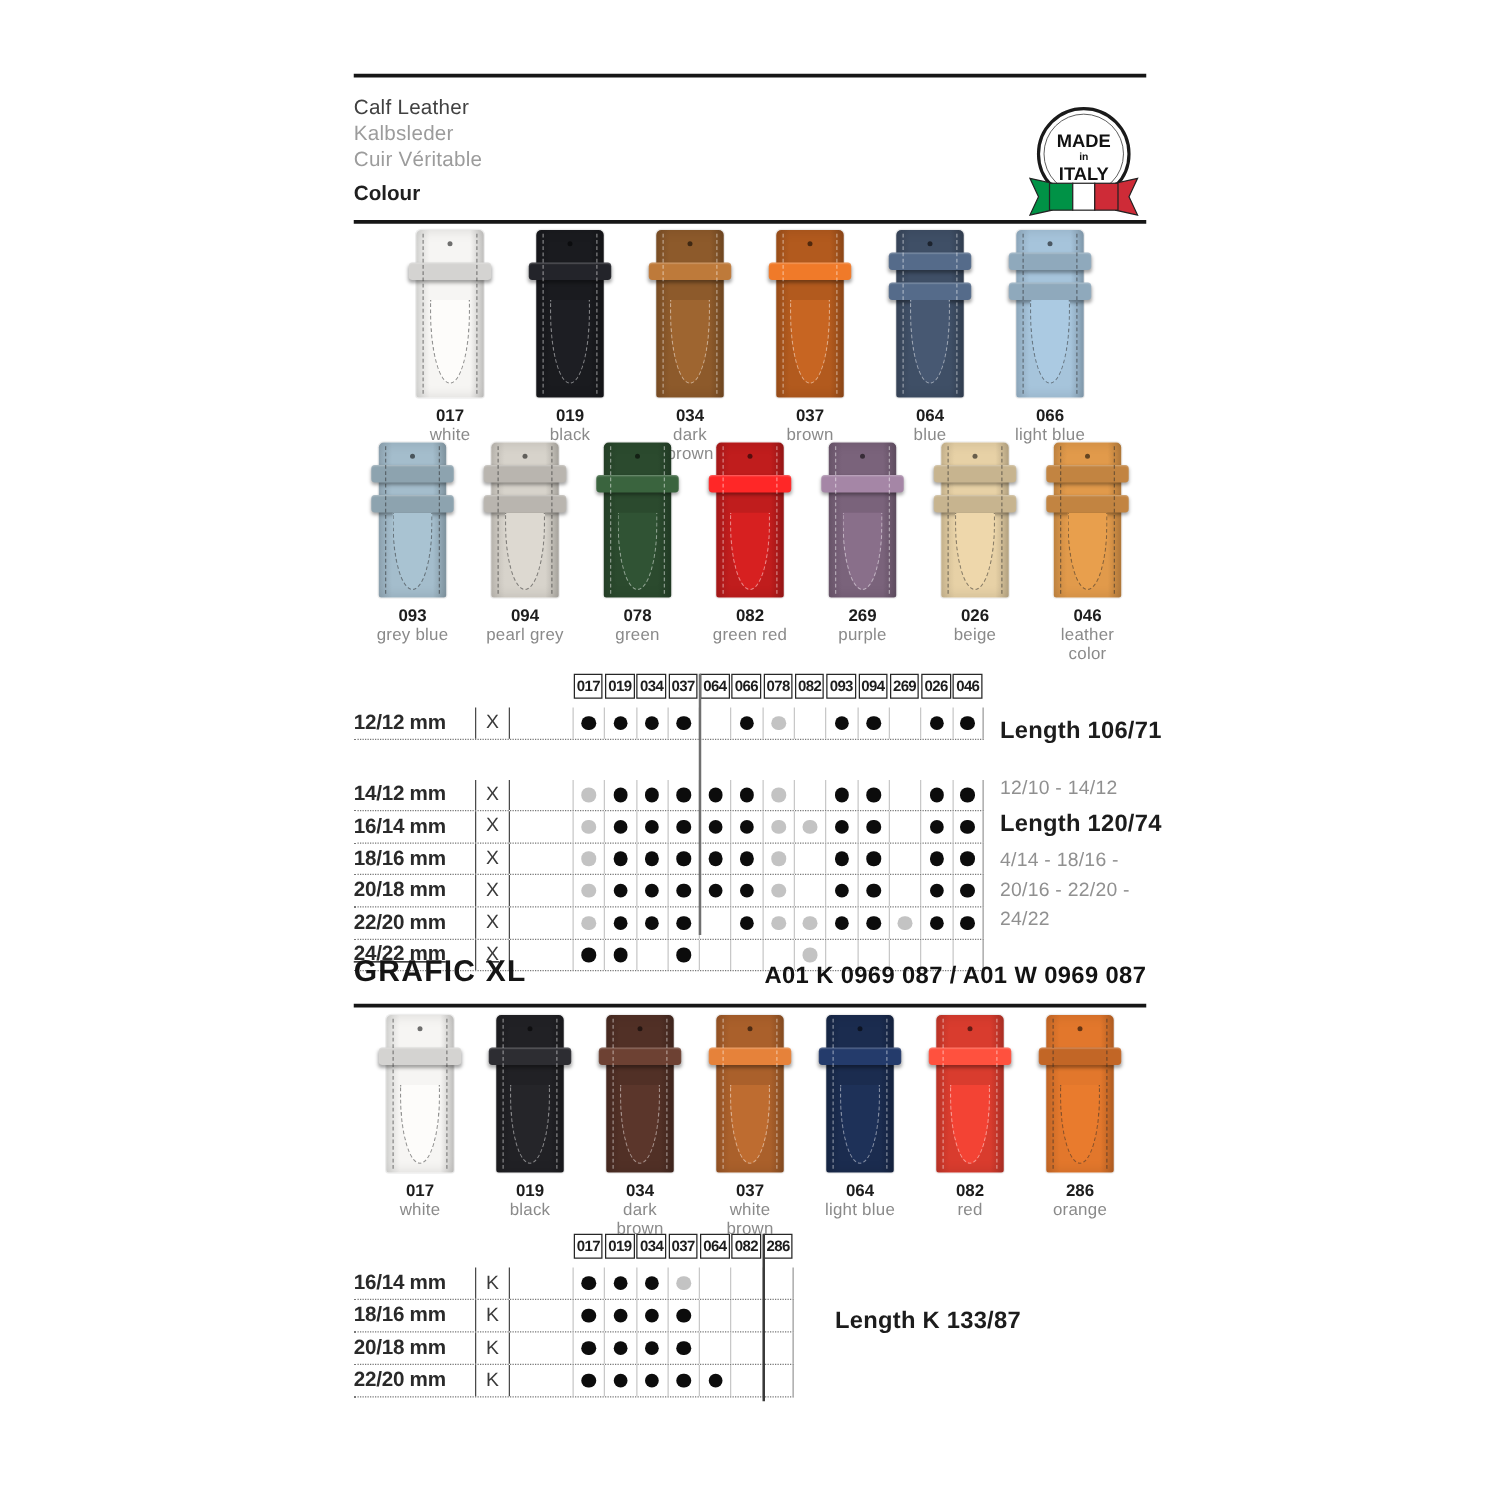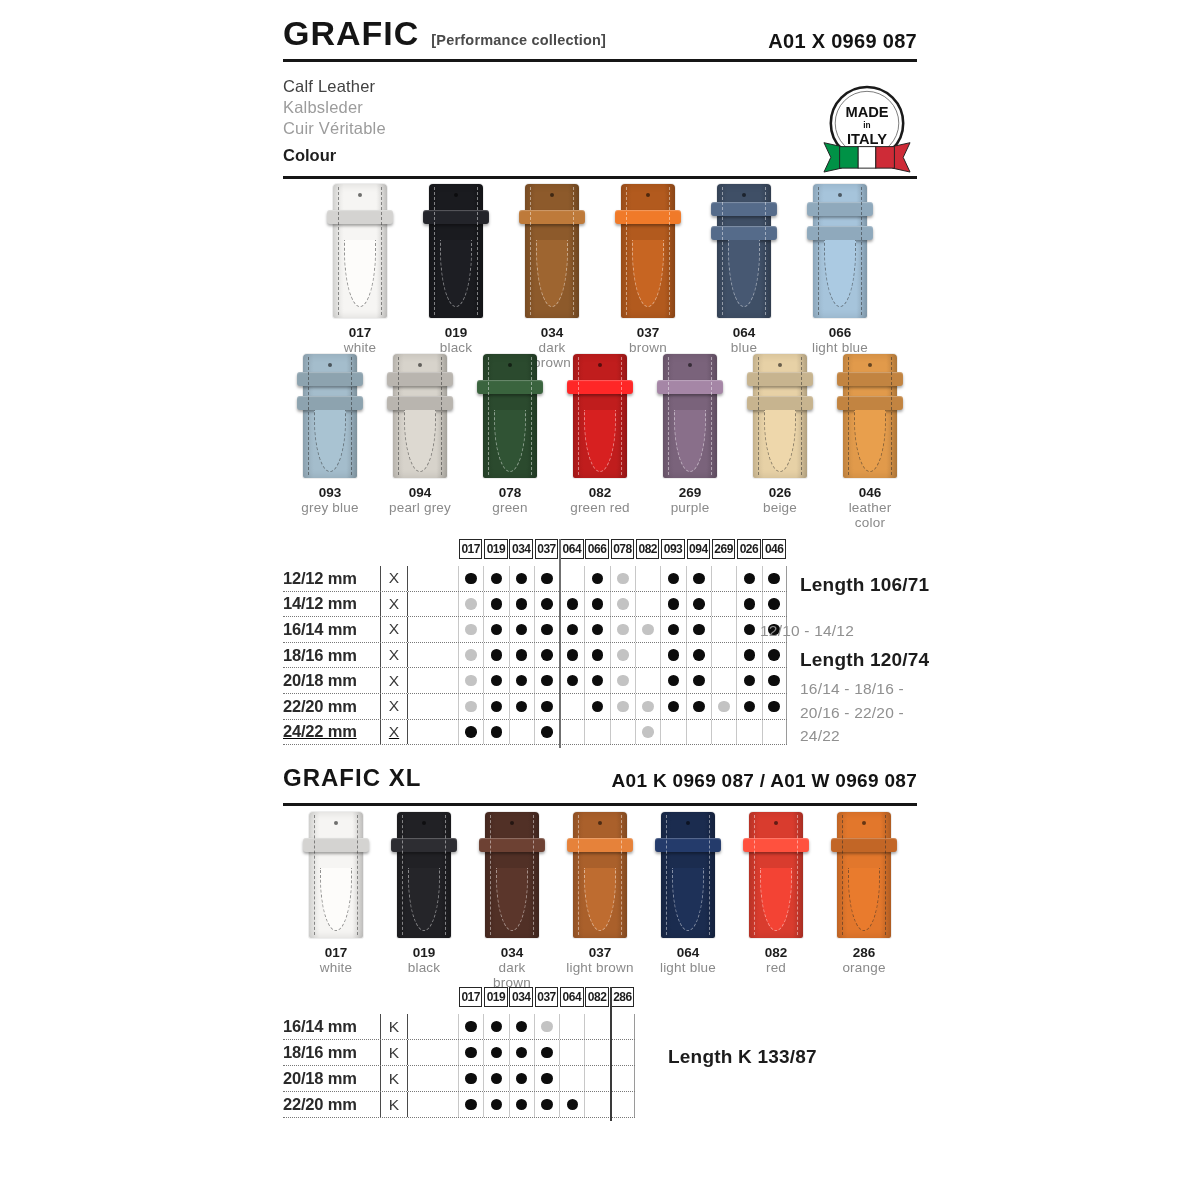--- a/index.html
+++ b/index.html
@@ -62,26 +62,20 @@
   #vline2 { left:610px; top:987px; height:134px; background:#3a3a3a; }
 
   .ann-bold { position:absolute; font-size:19px; font-weight:bold; color:#1c1c1c; letter-spacing:0.2px; }
   .ann-grey { position:absolute; font-size:15.5px; color:#909090; line-height:23.5px; letter-spacing:0.2px; }
 </style>
 </head>
 <body>
 
 <div id="page">
 
-  <div class="hdr-row" style="top:14px;">
-    <div>
-      <span class="title">GRAFIC</span><span class="subtitle">[Performance collection]</span>
-    </div>
-    <div class="sku">A01 X 0969 087</div>
-  </div>
   <div class="rule" style="top:59px;"></div>
 
   <div class="materials">
     <div class="mat dark">Calf Leather</div>
     <div class="mat">Kalbsleder</div>
     <div class="mat">Cuir Véritable</div>
   </div>
   <div class="colour">Colour</div>
 
 
@@ -316,21 +310,21 @@
           <div class="dot" style="background: rgb(12, 12, 12);"></div>
         </div>
         <div class="dotc"></div>
         <div class="dotc">
           <div class="dot" style="background: rgb(12, 12, 12);"></div>
         </div>
         <div class="dotc lastc">
           <div class="dot" style="background: rgb(12, 12, 12);"></div>
         </div>
       </div>
-      <div class="trow" style="height: 25.6px;">
+      <div class="trow" style="height: 25.6px; margin-top: 32px;">
         <div class="lab">14/12 mm</div>
         <div class="mark">X</div>
         <div class="gut"></div>
         <div class="dotc">
           <div class="dot" style="background: rgb(195, 195, 195);"></div>
         </div>
         <div class="dotc">
           <div class="dot" style="background: rgb(12, 12, 12);"></div>
         </div>
         <div class="dotc">
@@ -549,24 +543,24 @@
         </div>
         <div class="dotc"></div>
         <div class="dotc"></div>
         <div class="dotc"></div>
         <div class="dotc"></div>
         <div class="dotc lastc"></div>
       </div>
     </div>
   <div id="vline1" class="vline"></div>
   <div class="ann-bold" style="left:800px; top:574px;">Length 106/71</div>
-  <div class="ann-grey" style="left:760px; top:619px;">12/10 - 14/12</div>
+  <div class="ann-grey" style="left:800px; top:619px;">12/10 - 14/12</div>
   <div class="ann-bold" style="left:800px; top:649px;">Length 120/74</div>
   <div class="ann-grey" style="left:800px; top:677px;">
-    <div>16/14 - 18/16 -</div>
+    <div>4/14 - 18/16 -</div>
     <div>20/16 - 22/20 -</div>
     <div>24/22</div>
   </div>
 
   <div class="hdr-row" style="top:764px;">
     <span class="title" style="font-size:24px;">GRAFIC XL</span>
     <span class="sku" style="font-size:19px;">A01 K 0969 087 / A01 W 0969 087</span>
   </div>
   <div class="rule" style="top:803px;"></div>
 
@@ -602,21 +596,21 @@
         <div class="strap-name">dark brown</div>
       </div>
       <div class="strap-wrap">
         <div class="strap" style="height: 126px; background: linear-gradient(90deg, rgb(153, 86, 39), rgb(170, 96, 43) 20%, rgb(170, 96, 43) 80%, rgb(139, 79, 35));">
           <div class="hole"></div>
           <div class="keeper" style="top: 26px; background: rgb(230, 130, 58);"></div>
           <div class="tip" style="border-color: rgba(255, 255, 255, 0.45); background: rgb(190, 108, 48);"></div>
           <div class="edge" style="border-color: rgba(255, 255, 255, 0.45);"></div>
         </div>
         <div class="strap-code">037</div>
-        <div class="strap-name">light brown</div>
+        <div class="strap-name">white brown</div>
       </div>
       <div class="strap-wrap">
         <div class="strap" style="height: 126px; background: linear-gradient(90deg, rgb(24, 40, 71), rgb(27, 44, 79) 20%, rgb(27, 44, 79) 80%, rgb(22, 36, 65));">
           <div class="hole"></div>
           <div class="keeper" style="top: 26px; background: rgb(36, 59, 107);"></div>
           <div class="tip" style="border-color: rgba(255, 255, 255, 0.45); background: rgb(30, 49, 88);"></div>
           <div class="edge" style="border-color: rgba(255, 255, 255, 0.45);"></div>
         </div>
         <div class="strap-code">064</div>
         <div class="strap-name">light blue</div>

